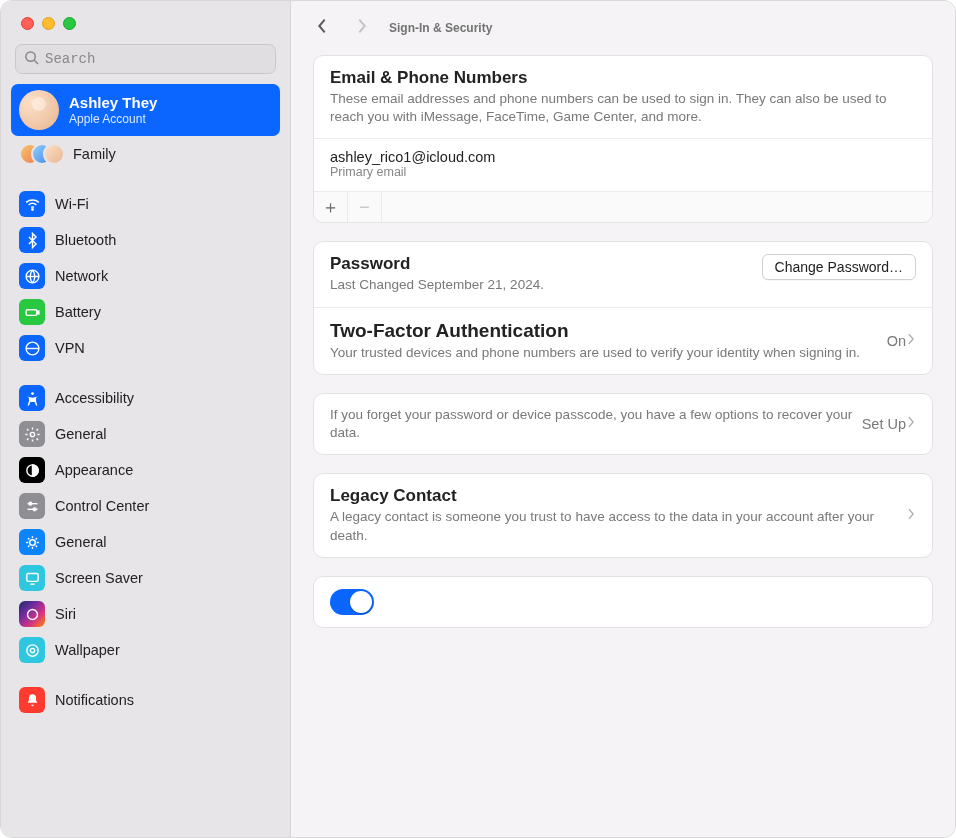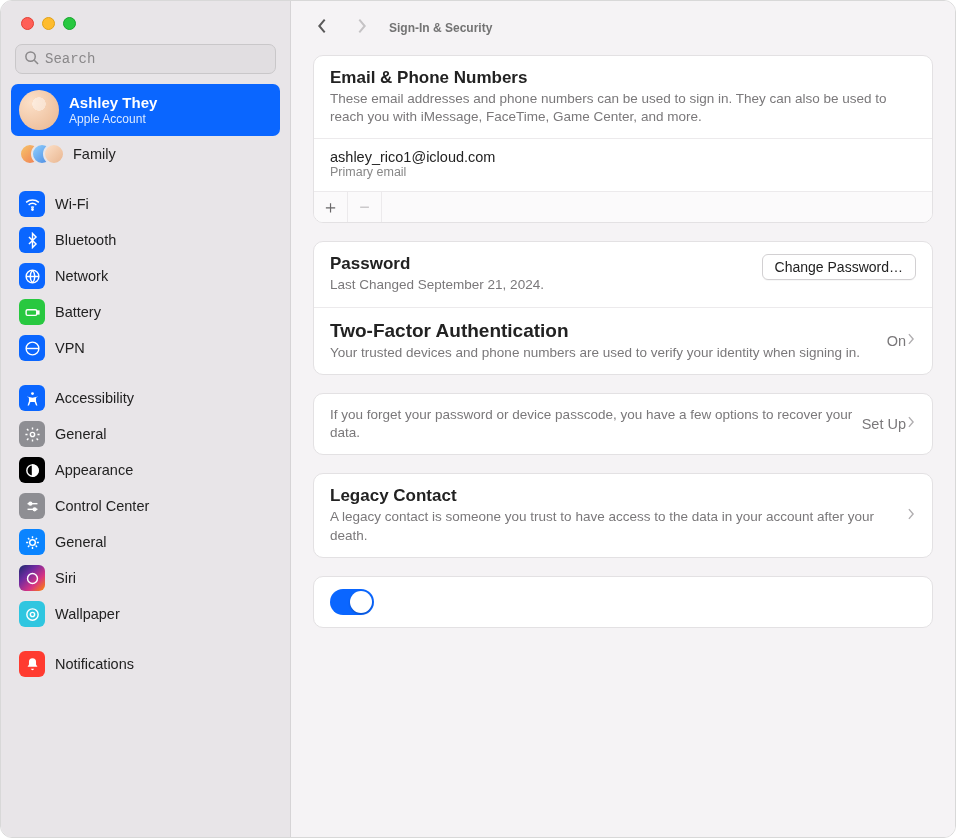--- a/index.html
+++ b/index.html
@@ -226,20 +226,29 @@
       <div class="sb-item">
         <div class="ic disp">
             <svg viewBox="0 0 24 24" fill="none" stroke="currentColor" stroke-width="2">
               <circle cx="12" cy="12" r="4"></circle>
               <path d="M12 3v3M12 18v3M3 12h3M18 12h3M5.6 5.6l2 2M16.4 16.4l2 2M18.4 5.6l-2 2M7.6 16.4l-2 2"></path>
             </svg>
           </div>
         <span>General</span>
       </div>
       <div class="sb-item">
+        <div class="ic ss">
+            <svg viewBox="0 0 24 24" fill="none" stroke="currentColor" stroke-width="2">
+              <rect x="4" y="5" width="16" height="11" rx="2"></rect>
+              <line x1="9" y1="20" x2="15" y2="20"></line>
+            </svg>
+          </div>
+        <span>Screen Saver</span>
+      </div>
+      <div class="sb-item">
         <div class="ic siri">
             <svg viewBox="0 0 24 24" fill="none" stroke="#fff" stroke-width="2">
               <circle cx="12" cy="12" r="7"></circle>
             </svg>
           </div>
         <span>Siri</span>
       </div>
       <div class="sb-item">
         <div class="ic wall">
             <svg viewBox="0 0 24 24" fill="none" stroke="currentColor" stroke-width="2">

